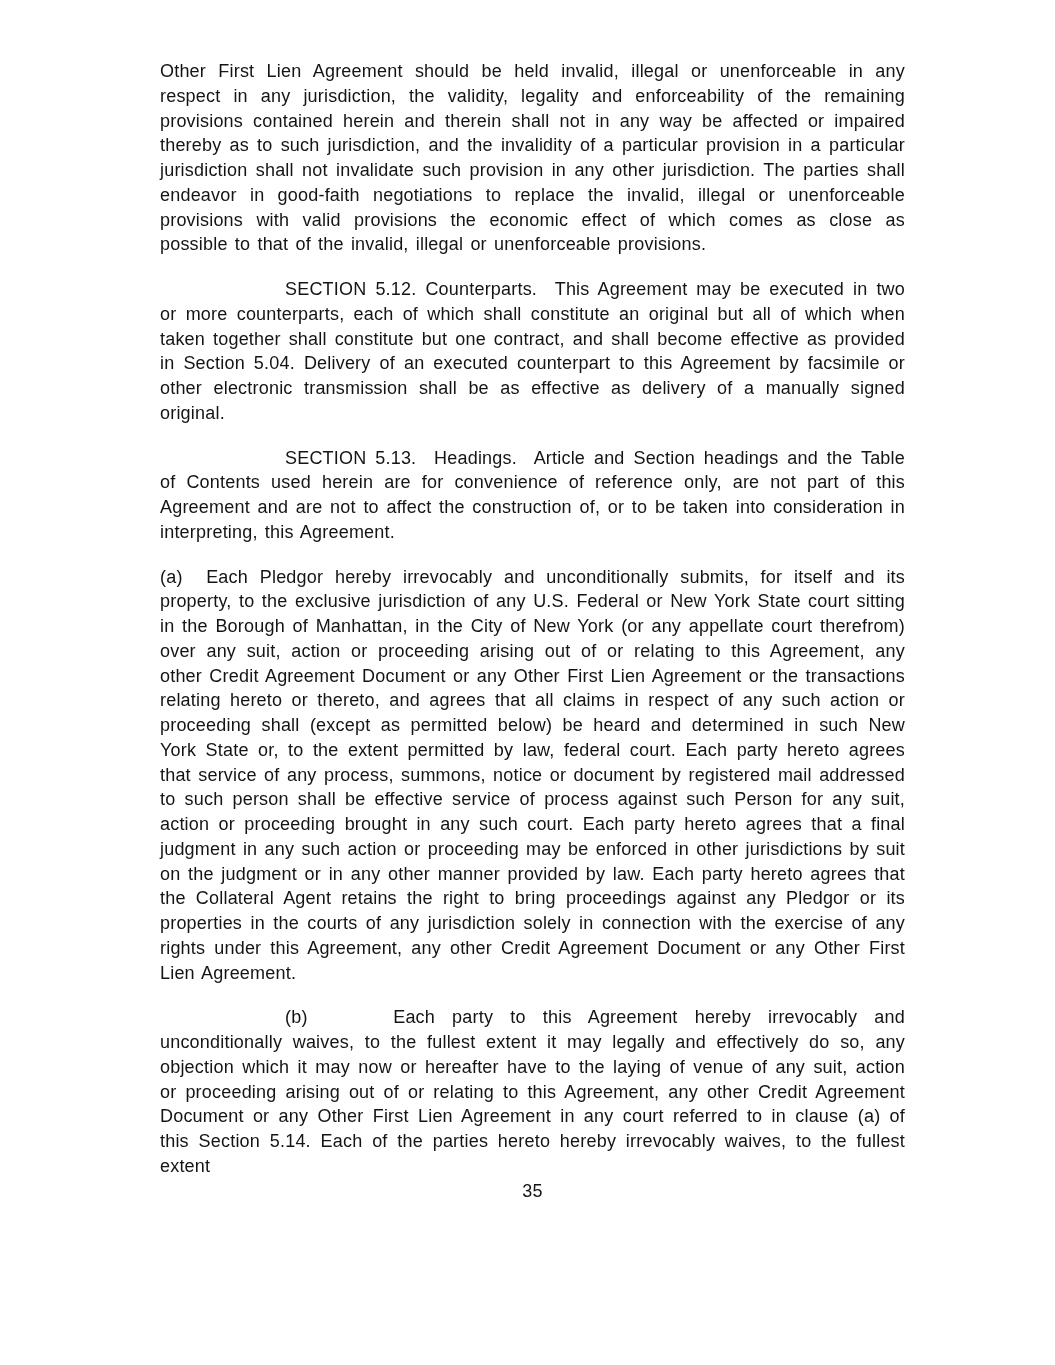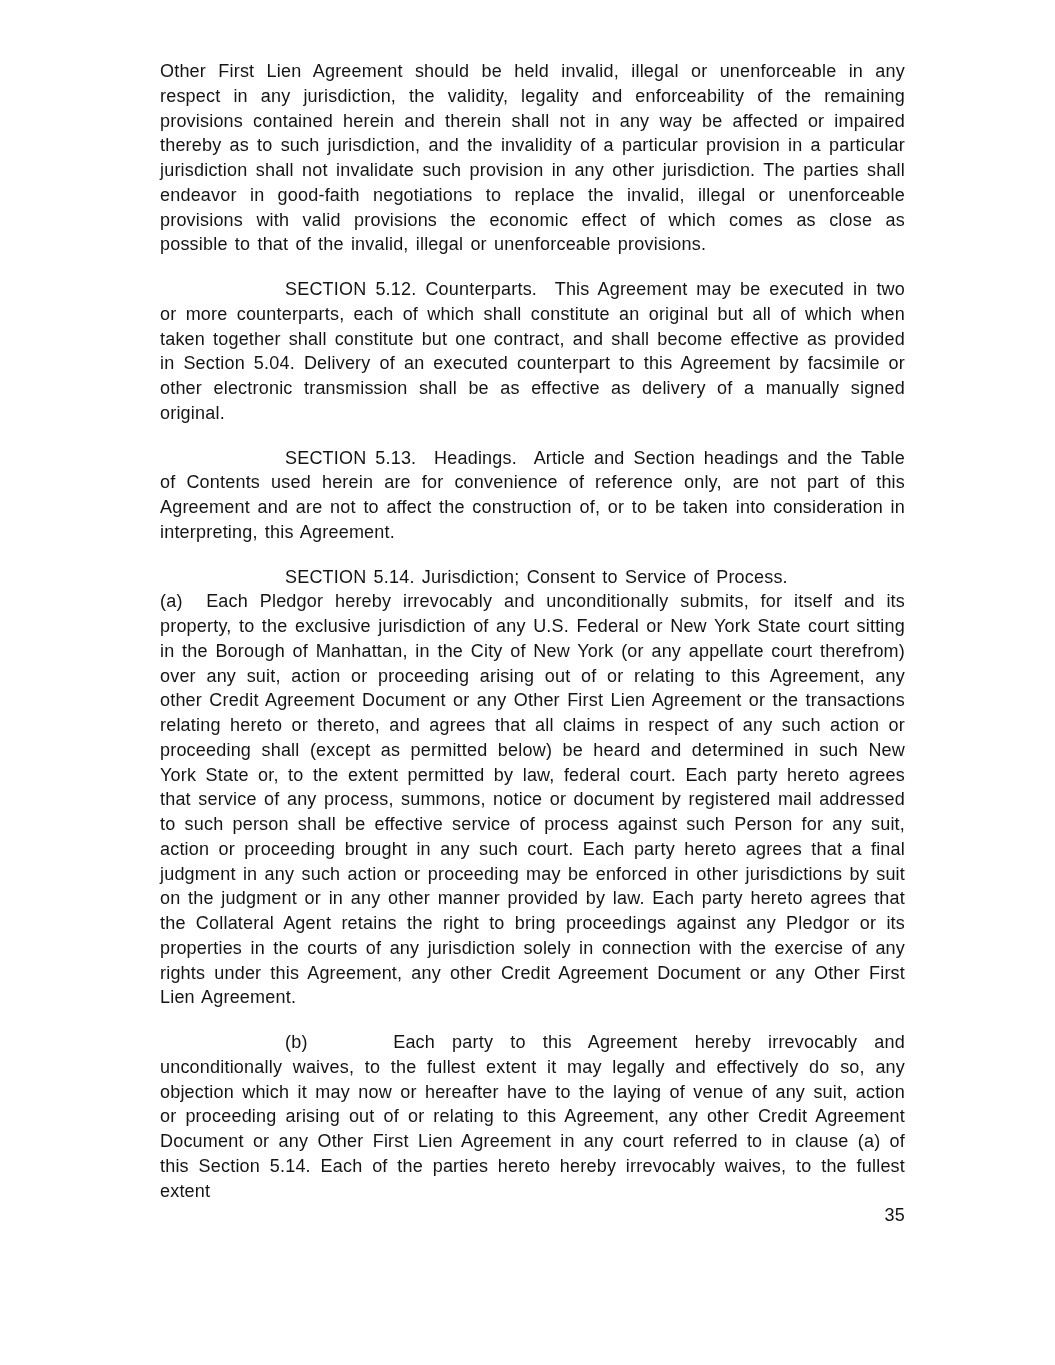--- a/index.html
+++ b/index.html
@@ -27,37 +27,36 @@
     word-spacing: 2px;
     letter-spacing: 0.2px;
   }
   .content p.indent {
     text-indent: 125px;
   }
   .content p.no-gap {
     margin-bottom: 0;
   }
   .page-number {
-    text-align: right;
+    text-align: center;
     word-spacing: 2px;
     letter-spacing: 0.2px;
   }
 </style>
 </head>
 <body>
 
 <div class="page">
   <div class="content">
     <p>Other First Lien Agreement should be held invalid, illegal or unenforceable in any respect in any jurisdiction, the validity, legality and enforceability of the remaining provisions contained herein and therein shall not in any way be affected or impaired thereby as to such jurisdiction, and the invalidity of a particular provision in a particular jurisdiction shall not invalidate such provision in any other jurisdiction. The parties shall endeavor in good-faith negotiations to replace the invalid, illegal or unenforceable provisions with valid provisions the economic effect of which comes as close as possible to that of the invalid, illegal or unenforceable provisions.</p>
 
     <p class="indent">SECTION 5.12. Counterparts.&nbsp; This Agreement may be executed in two or more counterparts, each of which shall constitute an original but all of which when taken together shall constitute but one contract, and shall become effective as provided in Section 5.04. Delivery of an executed counterpart to this Agreement by facsimile or other electronic transmission shall be as effective as delivery of a manually signed original.</p>
 
     <p class="indent">SECTION 5.13.&nbsp; Headings.&nbsp; Article and Section headings and the Table of Contents used herein are for convenience of reference only, are not part of this Agreement and are not to affect the construction of, or to be taken into consideration in interpreting, this Agreement.</p>
 
-    <p class="indent no-gap">SECTION 5.14. Jurisdiction; Consent to Service of Process.</p>
 
     <p>(a)&nbsp; Each Pledgor hereby irrevocably and unconditionally submits, for itself and its property, to the exclusive jurisdiction of any U.S. Federal or New York State court sitting in the Borough of Manhattan, in the City of New York (or any appellate court therefrom) over any suit, action or proceeding arising out of or relating to this Agreement, any other Credit Agreement Document or any Other First Lien Agreement or the transactions relating hereto or thereto, and agrees that all claims in respect of any such action or proceeding shall (except as permitted below) be heard and determined in such New York State or, to the extent permitted by law, federal court. Each party hereto agrees that service of any process, summons, notice or document by registered mail addressed to such person shall be effective service of process against such Person for any suit, action or proceeding brought in any such court. Each party hereto agrees that a final judgment in any such action or proceeding may be enforced in other jurisdictions by suit on the judgment or in any other manner provided by law. Each party hereto agrees that the Collateral Agent retains the right to bring proceedings against any Pledgor or its properties in the courts of any jurisdiction solely in connection with the exercise of any rights under this Agreement, any other Credit Agreement Document or any Other First Lien Agreement.</p>
 
     <p class="indent no-gap">(b)&nbsp;&nbsp;&nbsp;&nbsp; Each party to this Agreement hereby irrevocably and unconditionally waives, to the fullest extent it may legally and effectively do so, any objection which it may now or hereafter have to the laying of venue of any suit, action or proceeding arising out of or relating to this Agreement, any other Credit Agreement Document or any Other First Lien Agreement in any court referred to in clause (a) of this Section 5.14. Each of the parties hereto hereby irrevocably waives, to the fullest extent</p>
 
     <div class="page-number">35</div>
   </div>
 </div>
 
 </body></html>

